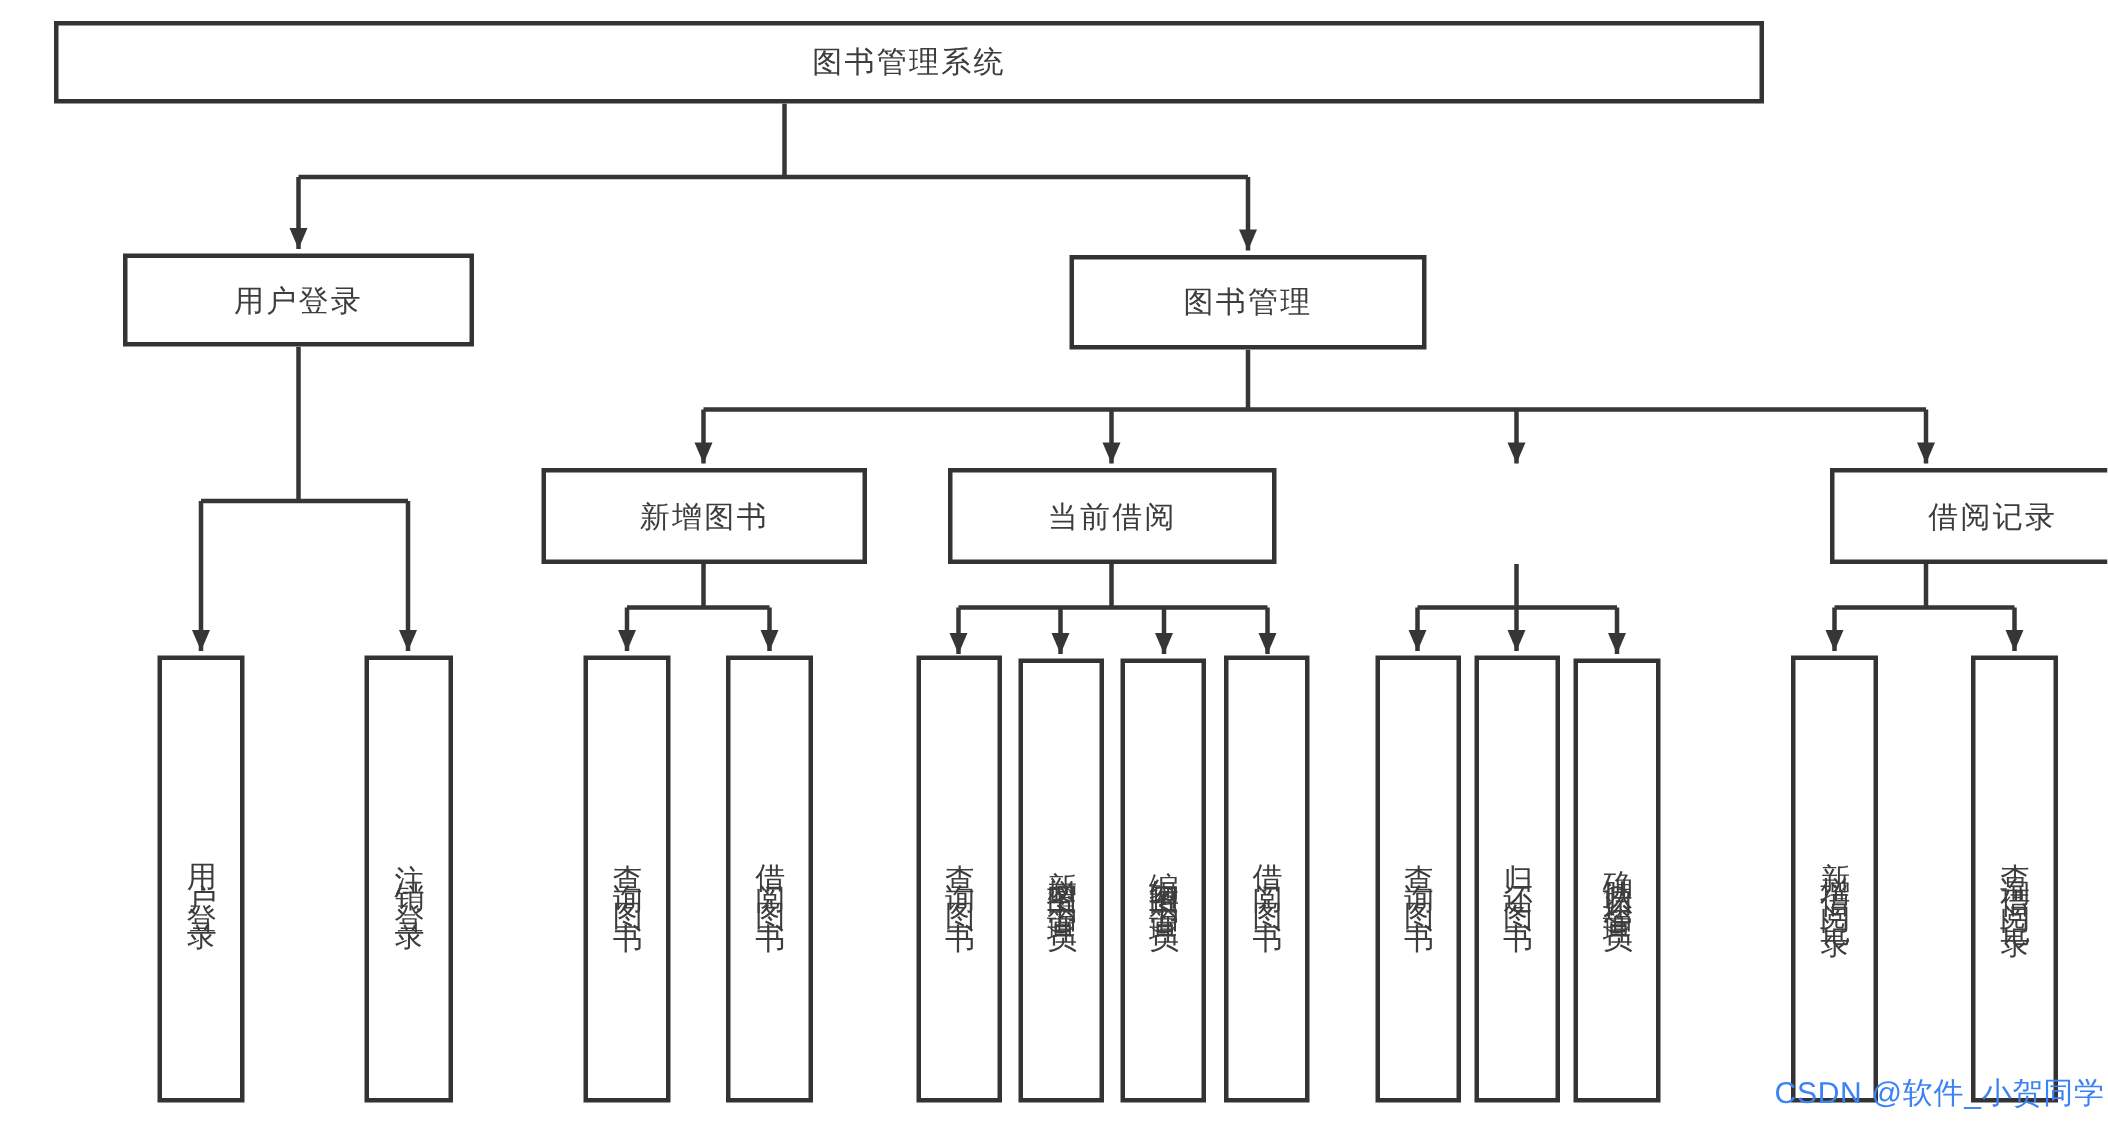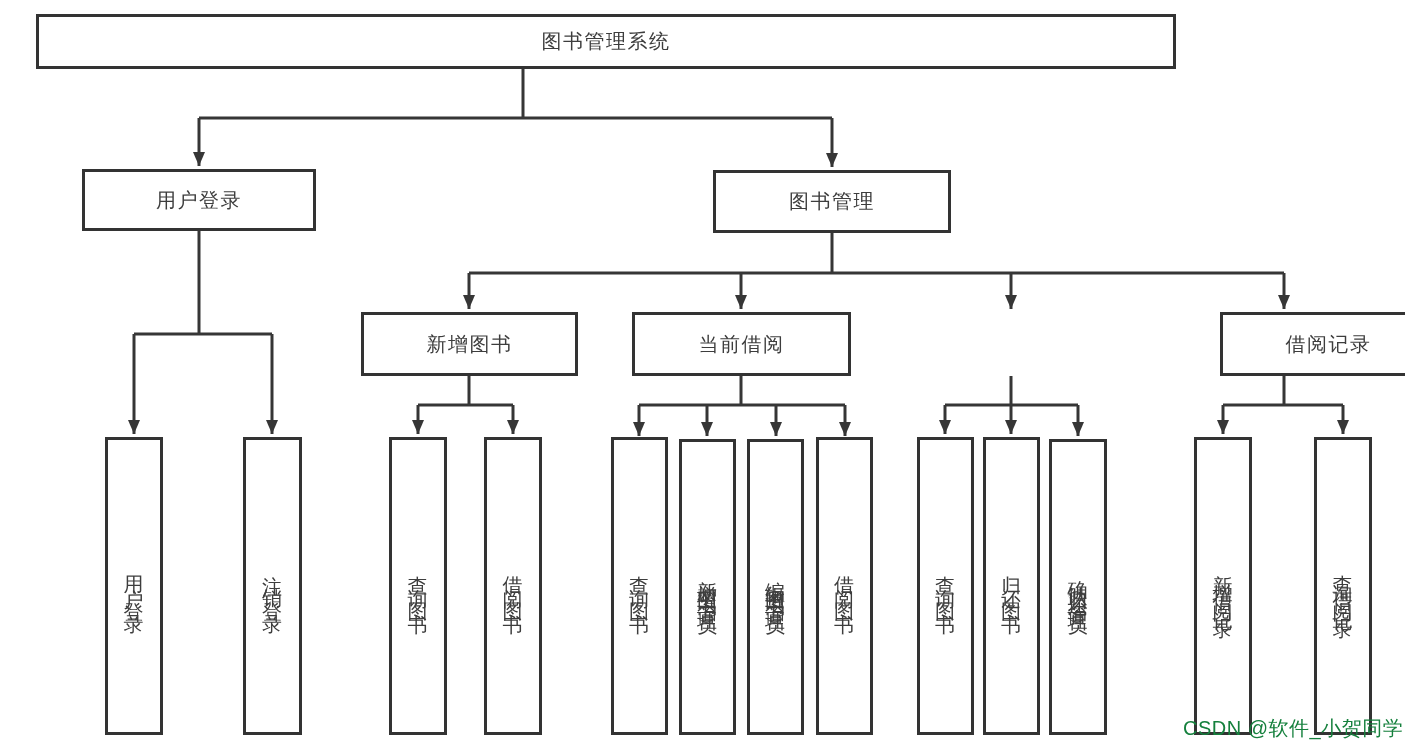--- a/index.html
+++ b/index.html
@@ -28,21 +28,21 @@
     line-height:1;
     white-space:nowrap;
   }
   .sp4 span{letter-spacing:13px;}
   .sp6 span{letter-spacing:9px;}
   .sp9 span{letter-spacing:5px;}
   #watermark{
     position:absolute;
     left:1183px;top:715px;
     font-size:20px;
-    color:#15803d;
+    color:#3b82f6;
     letter-spacing:0.5px;
     white-space:nowrap;
     z-index:2;
   }
 </style>
 </head>
 <body>
 
 <div id="canvas">
 

